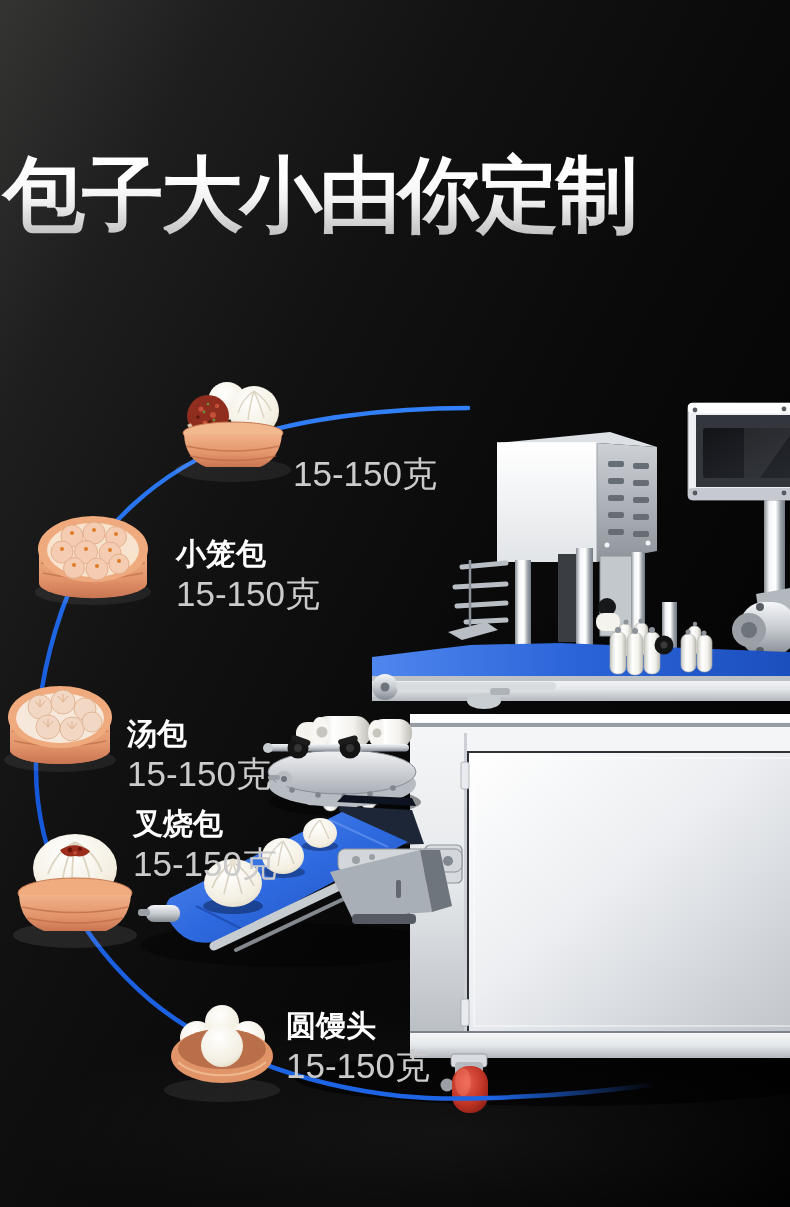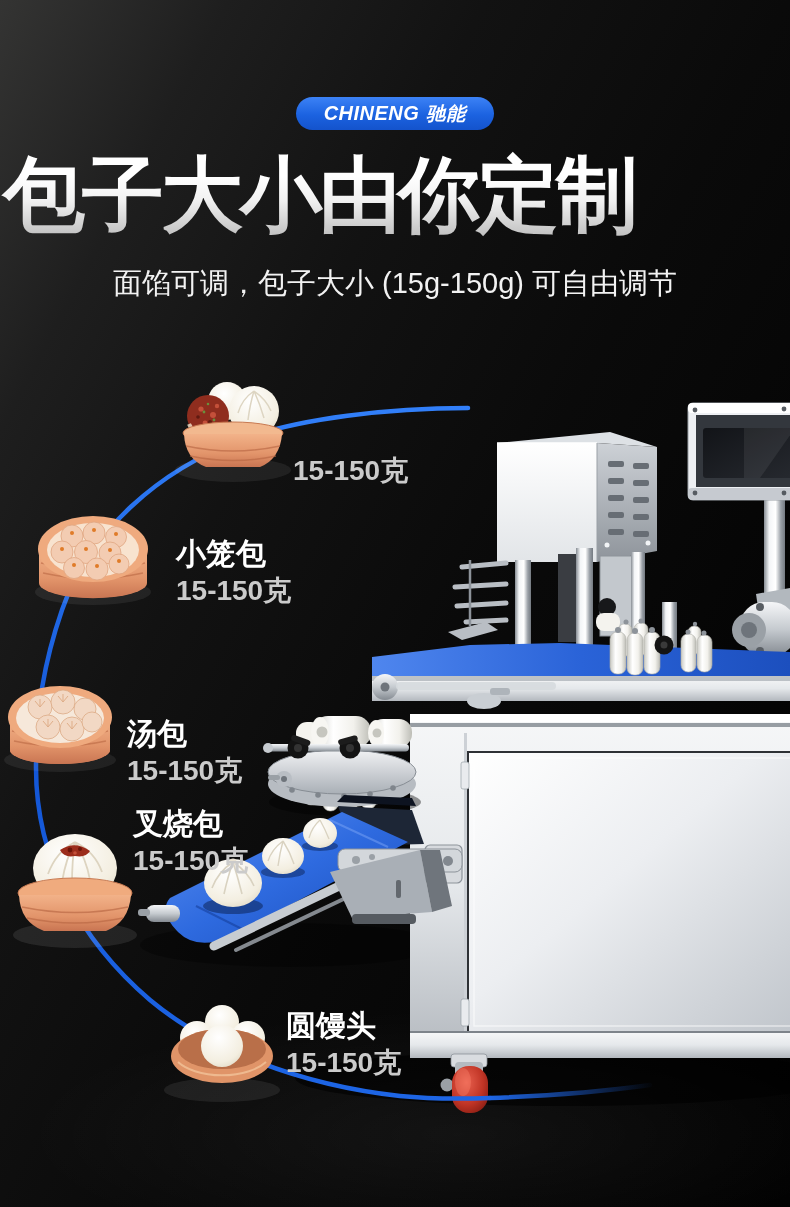--- a/index.html
+++ b/index.html
@@ -24,34 +24,29 @@
     background:linear-gradient(180deg,#ffffff 30%,#f2f2f2 55%,#b9b9b9 100%);
     -webkit-background-clip:text;background-clip:text;color:transparent;
   }
   .hero-sub{
     position:absolute;left:0;top:264px;width:790px;text-align:center;
     font-size:29px;font-weight:400;color:#f2f2f2;letter-spacing:0;
   }
   .scene{position:absolute;left:0;top:0;width:790px;height:1207px;}
   .product-label{position:absolute;}
   .p-name{font-size:30px;font-weight:700;color:#ffffff;line-height:1.05;}
-  .p-weight{font-size:28px;font-weight:700;color:#cbcbcb;margin-top:6px;line-height:1.05;}
+  .p-weight{font-size:35px;font-weight:400;color:#cbcbcb;margin-top:6px;line-height:1.05;}
 </style>
 </head>
 <body>
 
 <div class="page">
 
-  <div class="logo-pill">
-    <span>CHINENG</span>
-      <span class="logo-zh">驰能</span>
-  </div>
 
   <div class="hero-title">包子大小由你定制</div>
-  <div class="hero-sub">面馅可调，包子大小 (15g-150g) 可自由调节</div>
 
   <svg class="scene" viewBox="0 0 790 1207" width="790" height="1207" xmlns="http://www.w3.org/2000/svg">
     <defs>
       <linearGradient id="gCab" x1="0" y1="0" x2="0" y2="1">
         <stop offset="0" stop-color="#f6f7f8"></stop>
           <stop offset=".5" stop-color="#e5e8eb"></stop>
           <stop offset="1" stop-color="#b3b8be"></stop>
       </linearGradient>
       <linearGradient id="gDoor" x1="0" y1="0" x2="1" y2="1">
         <stop offset="0" stop-color="#ffffff"></stop>

